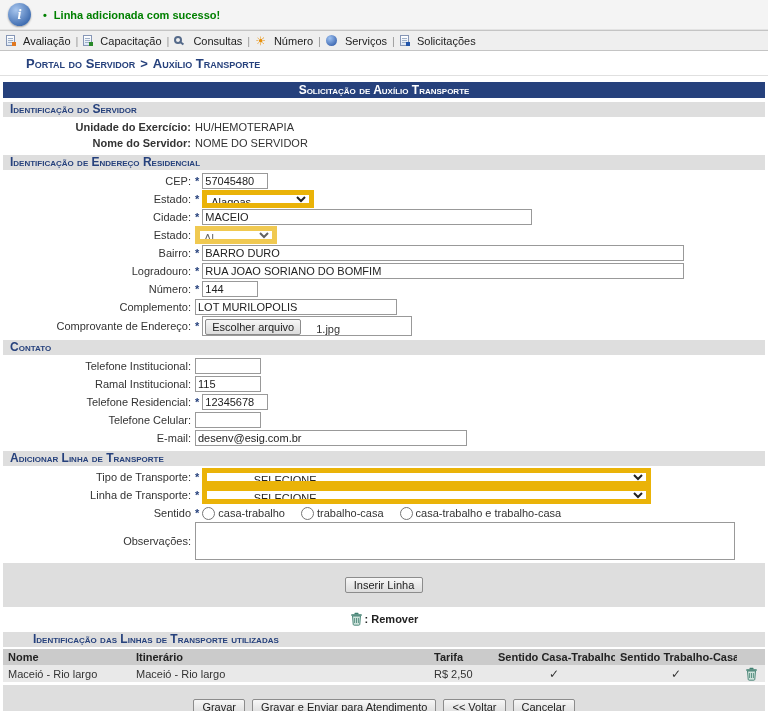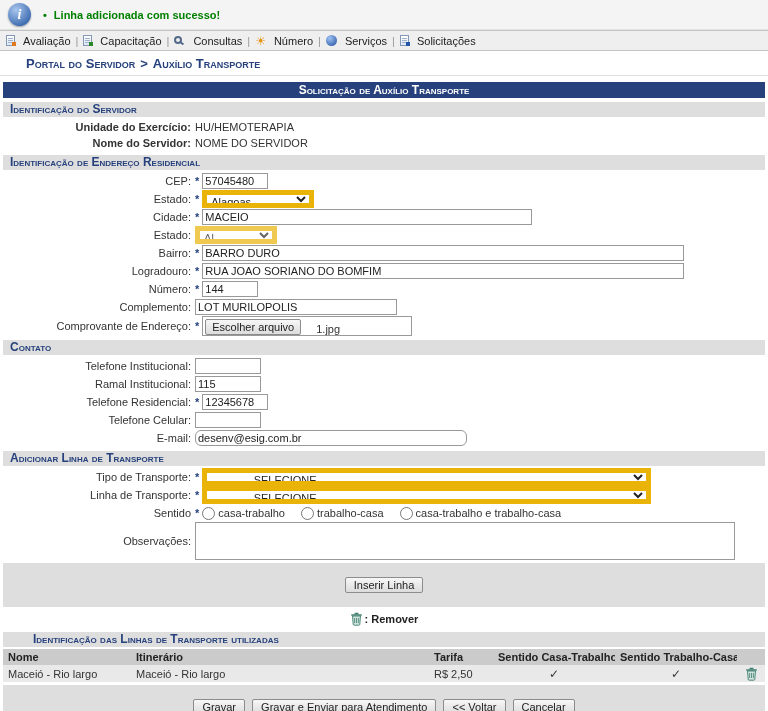--- a/index.html
+++ b/index.html
@@ -38,21 +38,21 @@
 
   .frow{display:flex;align-items:center;min-height:18px;}
   .flabel{width:192px;text-align:right;flex:none;padding-right:4px;color:#333;}
   .srow{min-height:16px;}
   .srow .flabel{font-weight:bold;}
   .req{color:#26417c;font-weight:bold;margin-right:3px;}
   .ti{border:1px solid #999;height:16px;font:11px "Liberation Sans",sans-serif;padding:0 2px;color:#222;background:#fff;}
   select.sel{border:5px solid #eab308;height:18px;font:11px "Liberation Sans",sans-serif;background:#fff;color:#222;}
   textarea.ta{border:1px solid #999;font:11px "Liberation Sans",sans-serif;width:540px;height:38px;resize:none;padding:1px 2px;}
   .w65{width:66px;} .w110{width:112px;} .w325{width:330px;} .w80{width:82px;} .w480{width:482px;}
-  .w55{width:56px;} .w200{width:202px;} .w275{width:272px;border-radius:6px;} .w400{width:449px;padding-left:32px;}
+  .w55{width:56px;} .w200{width:202px;} .w275{width:272px;} .w400{width:449px;padding-left:32px;}
   .filebox{display:inline-flex;align-items:flex-end;gap:15px;border:1px solid #999;height:20px;width:210px;padding:0 2px;background:#fff;}
   .btn{font:11px "Liberation Sans",sans-serif;color:#222;background:linear-gradient(#f7f7f7,#dcdcdc);border:1px solid #8c8c8c;border-radius:2px;padding:1px 8px;cursor:pointer;white-space:nowrap;}
   .btn-file{padding:0 6px;height:16px;}
   .radio-opt{display:inline-flex;align-items:center;gap:3px;margin-right:16px;cursor:pointer;}
   .radio-opt input{margin:0;}
   .band{background:#dedede;text-align:center;padding:14px 0;margin-top:3px;}
   .band .btn{margin:0 2px;}
   .legend{display:flex;align-items:center;justify-content:center;gap:2px;font-weight:bold;color:#222;min-height:18px;margin:3px 0 0;}
 
   table.linhas-table{width:100%;border-collapse:collapse;table-layout:fixed;}

